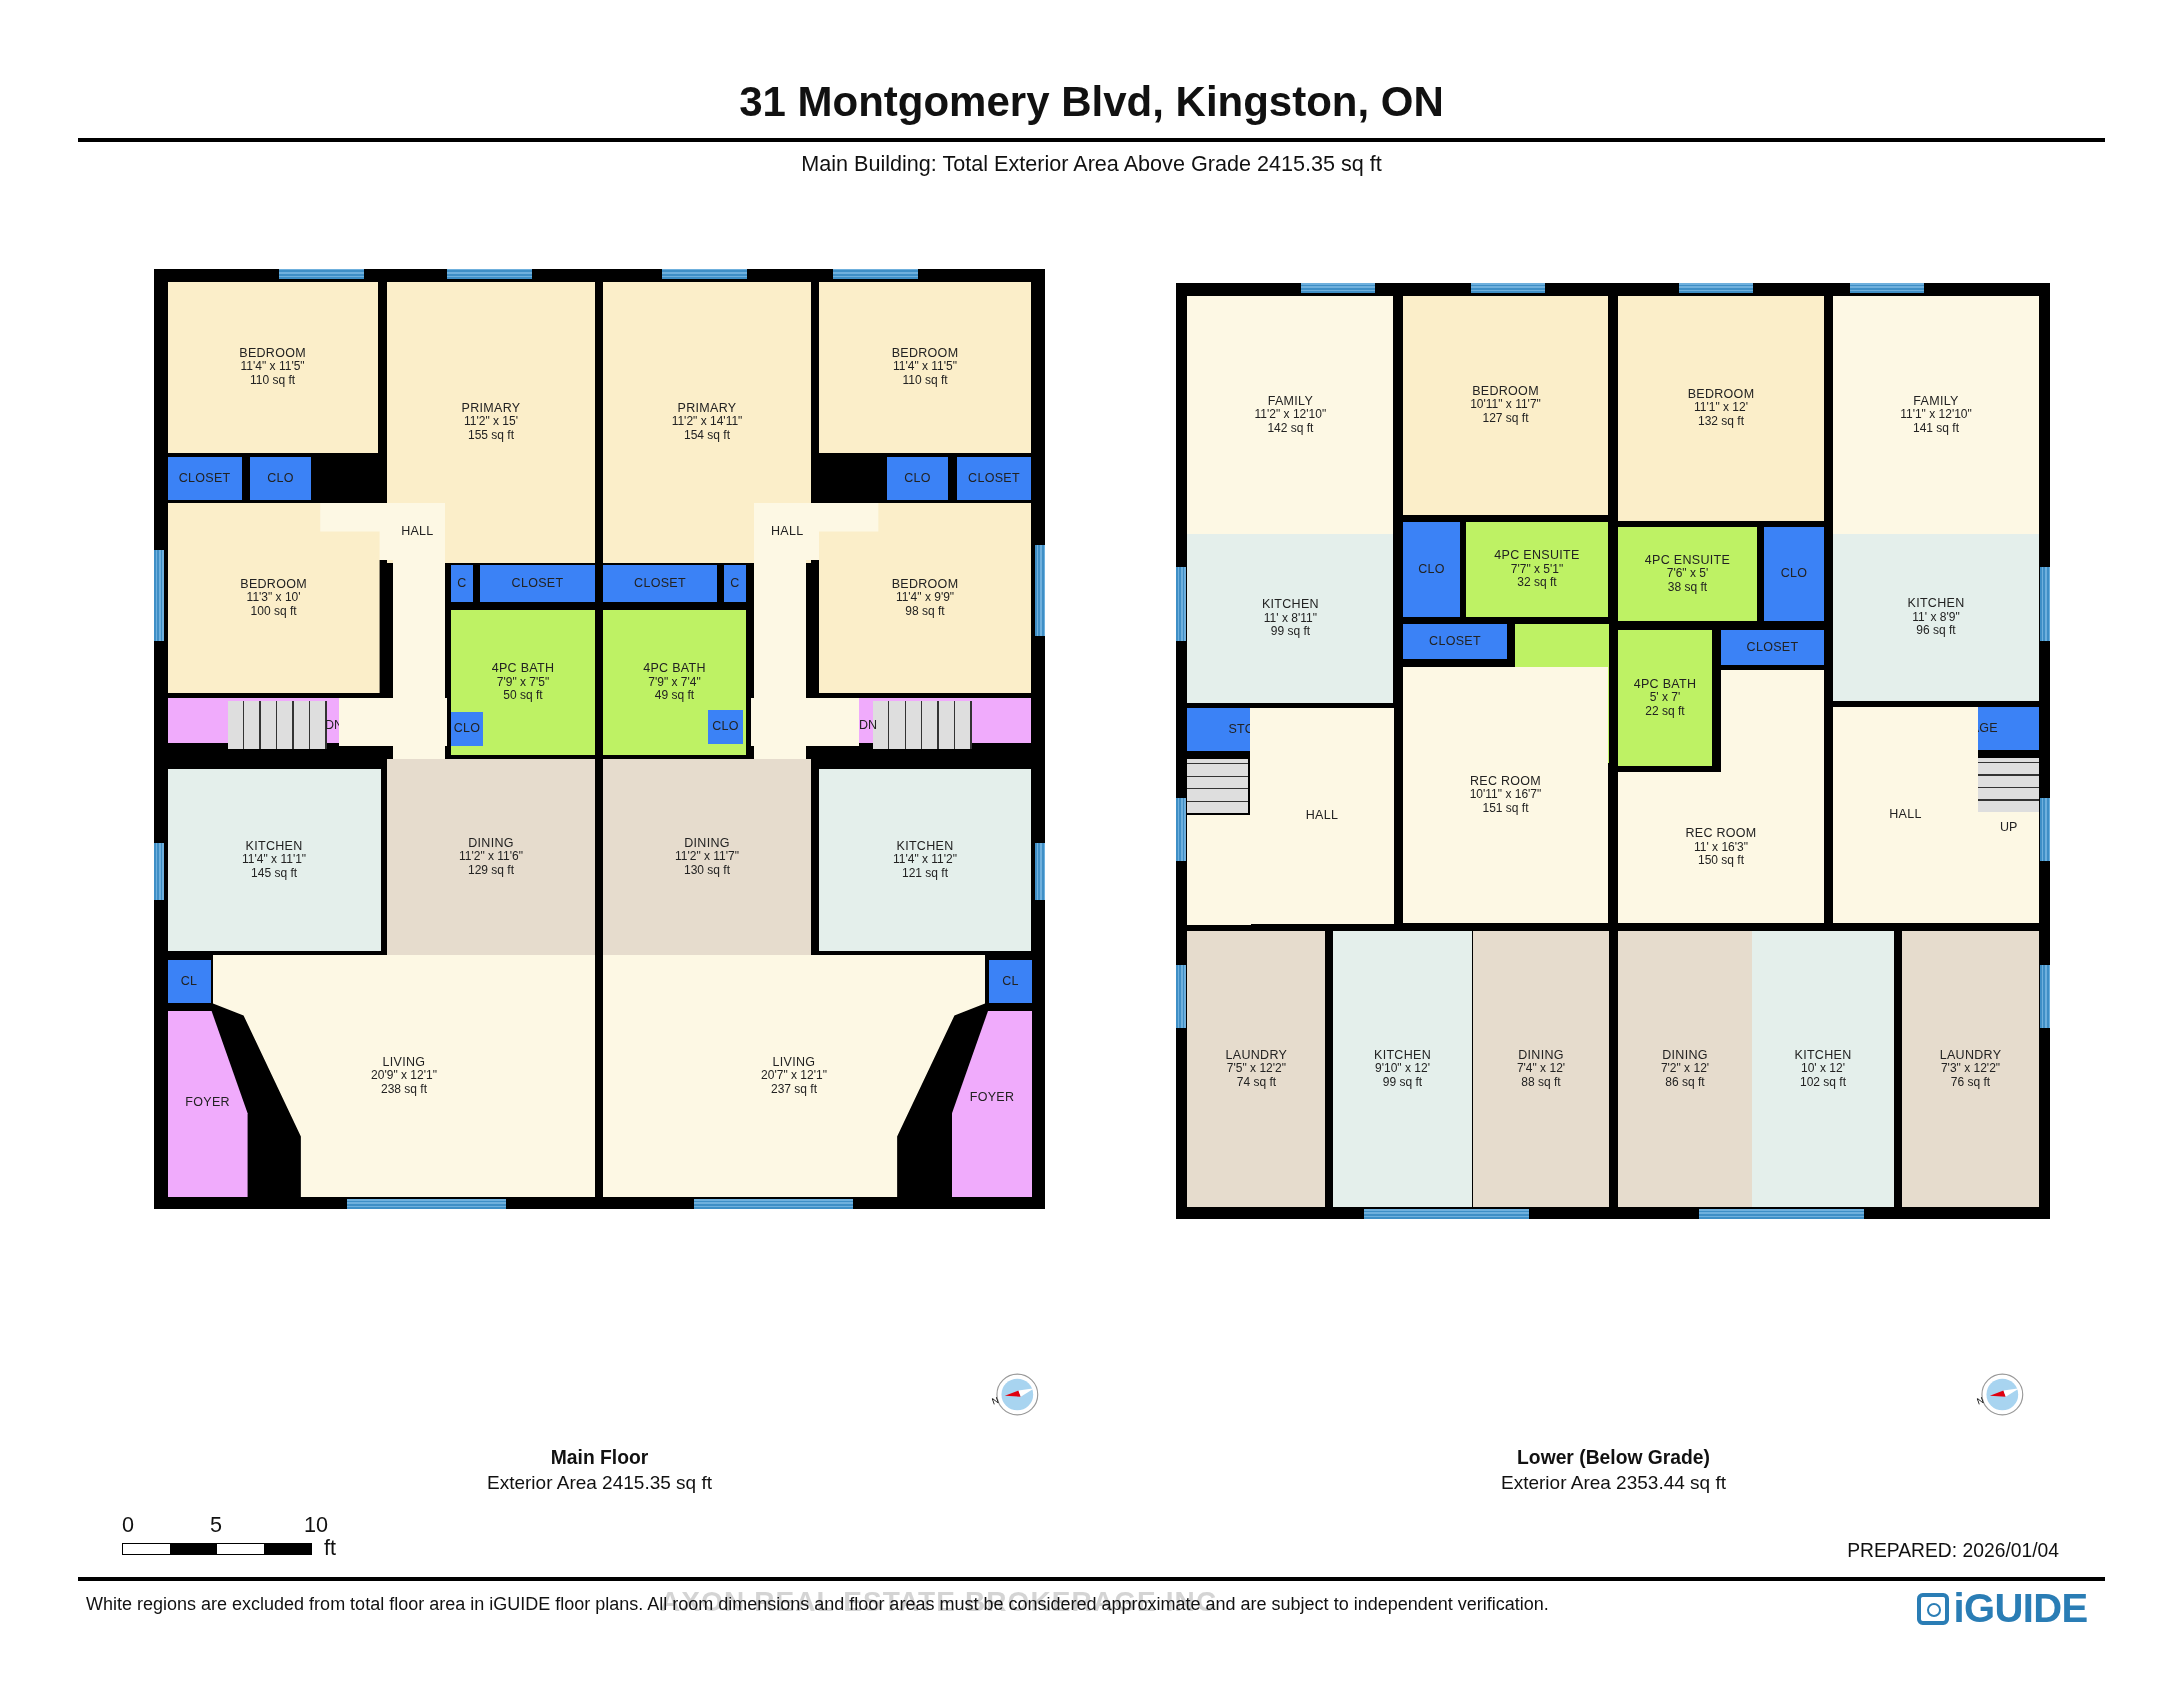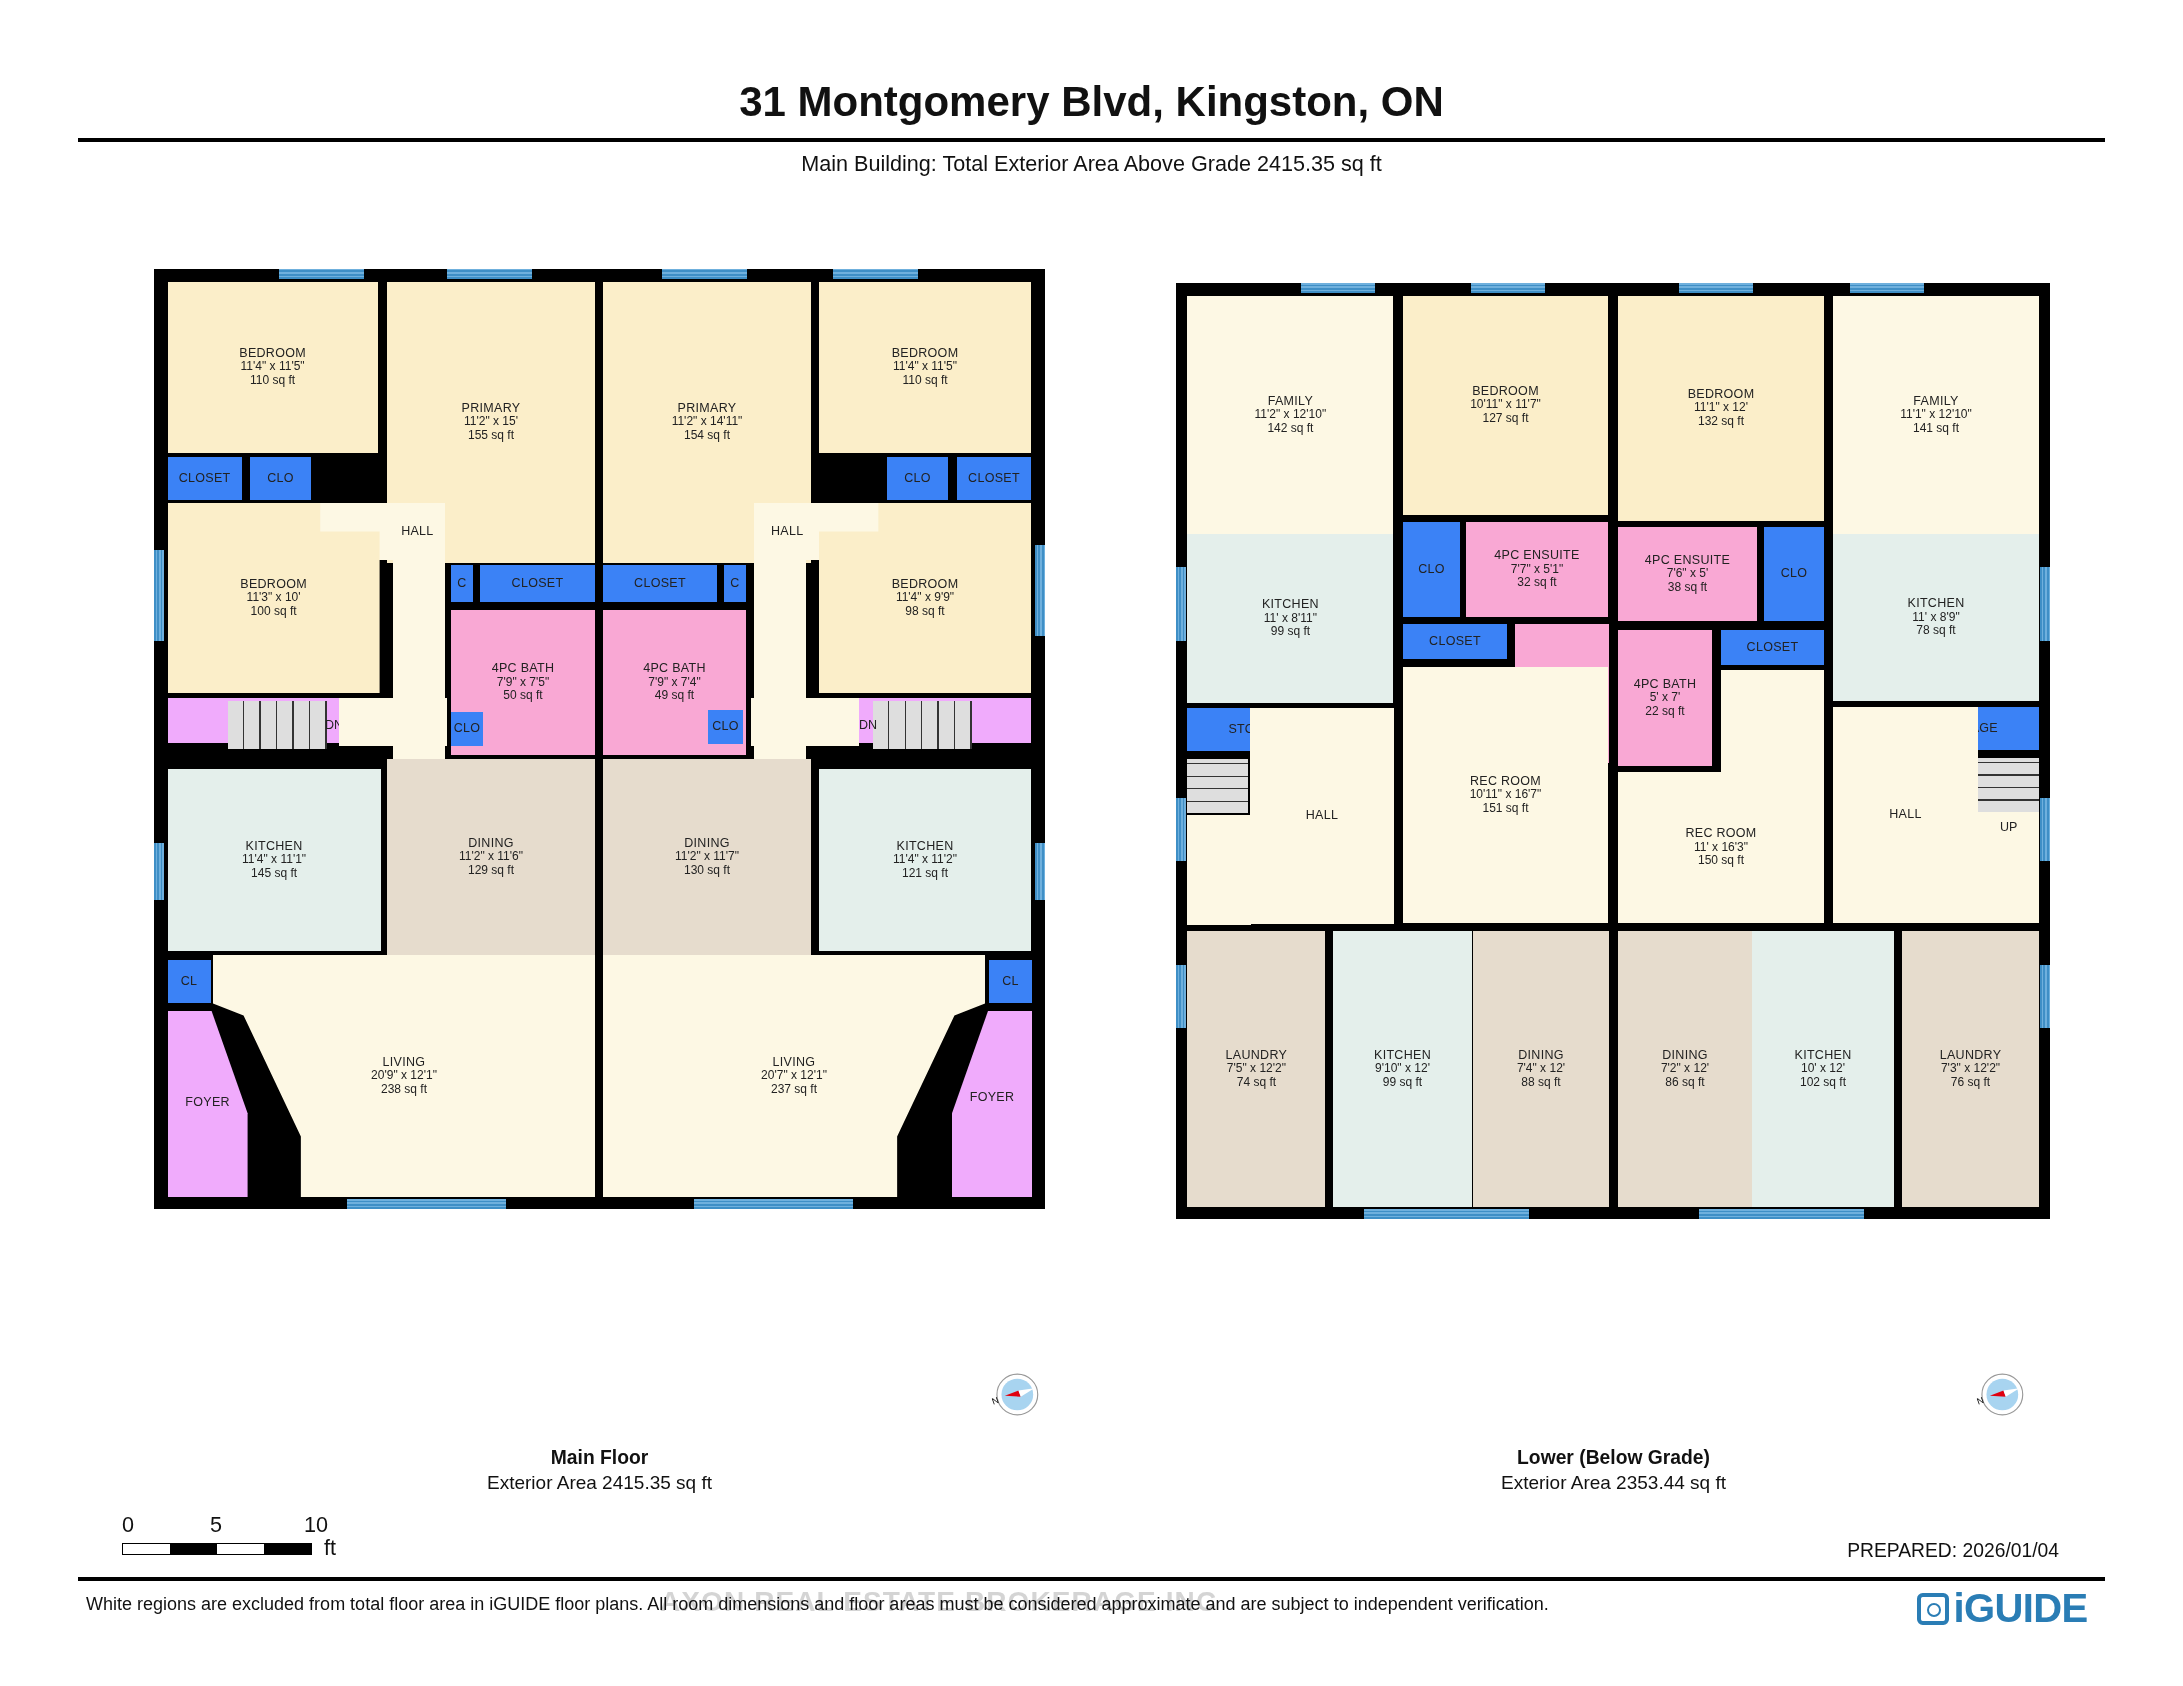--- a/index.html
+++ b/index.html
@@ -7,21 +7,21 @@
   .title{position:absolute;left:0;width:2183px;top:78px;text-align:center;font-size:42px;font-weight:bold;letter-spacing:0px;}
   .rule{position:absolute;left:78px;width:2027px;height:4px;background:#000;}
   .subtitle{position:absolute;left:0;width:2183px;top:151px;text-align:center;font-size:21.6px;}
   .plan{position:absolute;background:#000;}
   .room{position:absolute;display:flex;flex-direction:column;align-items:center;justify-content:center;text-align:center;font-size:12px;line-height:13.6px;color:#222;box-sizing:border-box;}
   .room .nm{font-size:12.5px;letter-spacing:0.3px;}
   .c-bed{background:#fbeec9;}
   .c-live{background:#fdf8e4;}
   .c-kit{background:#e4efeb;}
   .c-din{background:#e6dccd;}
-  .c-bath{background:#f9a8d4;}
+  .c-bath{background:#bef264;}
   .c-clo{background:#3b82f6;}
   .c-hall{background:#fdf8e4;text-align:right;}
   .c-grey{background:#f0abfc;}
   .win{position:absolute;background:repeating-linear-gradient(0deg,#3f8fc6 0 1.7px,#6fb0dd 1.7px 3.4px);}
   .winv{position:absolute;background:repeating-linear-gradient(90deg,#3f8fc6 0 1.7px,#6fb0dd 1.7px 3.4px);}
   .stairs{position:absolute;background:#dedede;background-image:repeating-linear-gradient(90deg,transparent 0 15px,#333 15px 16.5px);}
   .stairsh{position:absolute;background:#dedede;background-image:repeating-linear-gradient(0deg,transparent 0 11.4px,#333 11.4px 12.5px);}
   .tag{position:absolute;font-size:12.5px;color:#222;}
   .floor-label{position:absolute;text-align:center;}
   .floor-label .fl-title{font-size:19.3px;font-weight:bold;}
@@ -280,21 +280,21 @@
     <span class="nm">4PC ENSUITE</span>
     <span>7'6" x 5'</span>
     <span>38 sq ft</span>
   </div>
   <div class="room c-clo" style="left:588px;top:244px;width:60px;height:94px;">
     <span class="nm">CLO</span>
   </div>
   <div class="room c-kit" style="left:657px;top:251px;width:206px;height:167px;">
     <span class="nm">KITCHEN</span>
     <span>11' x 8'9"</span>
-    <span>78 sq ft</span>
+    <span>96 sq ft</span>
   </div>
   <div class="winv" style="left:864px;top:284px;width:10.2px;height:74px;"></div>
   <div class="room c-bath" style="left:442px;top:347px;width:94px;height:136px;">
     <span class="nm">4PC BATH</span>
     <span>5' x 7'</span>
     <span>22 sq ft</span>
   </div>
   <div class="room c-clo" style="left:545px;top:347px;width:103px;height:35px;">
     <span class="nm">CLOSET</span>
   </div>

